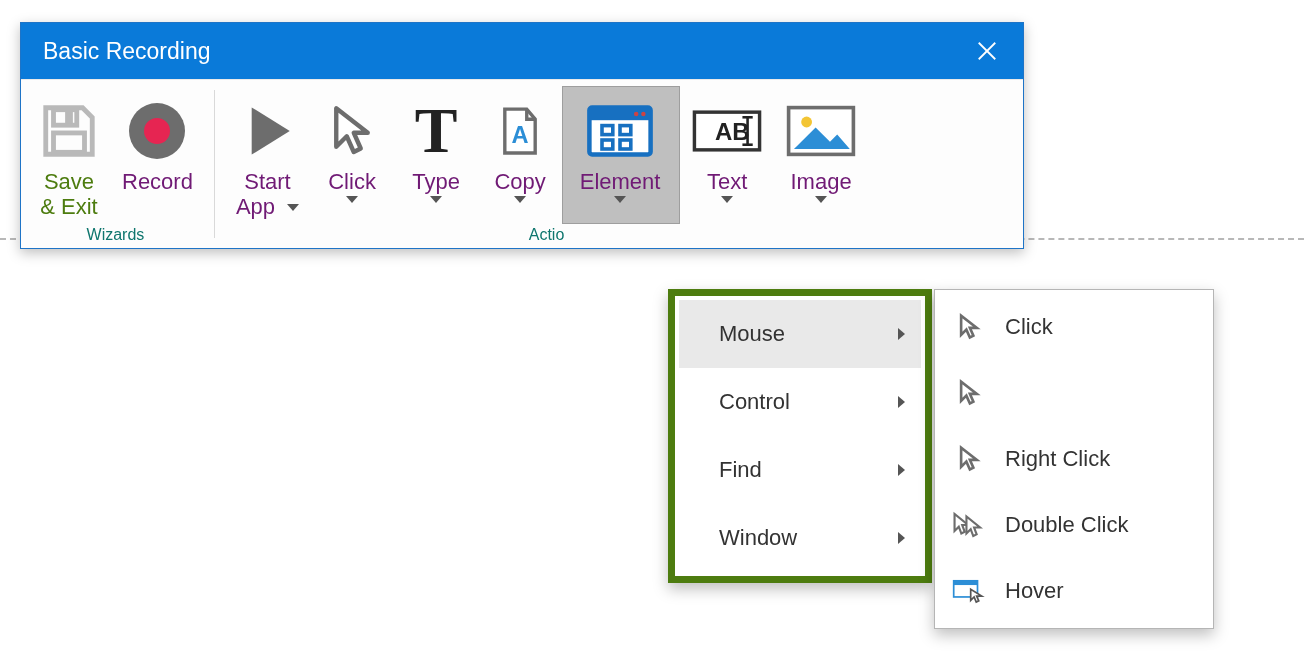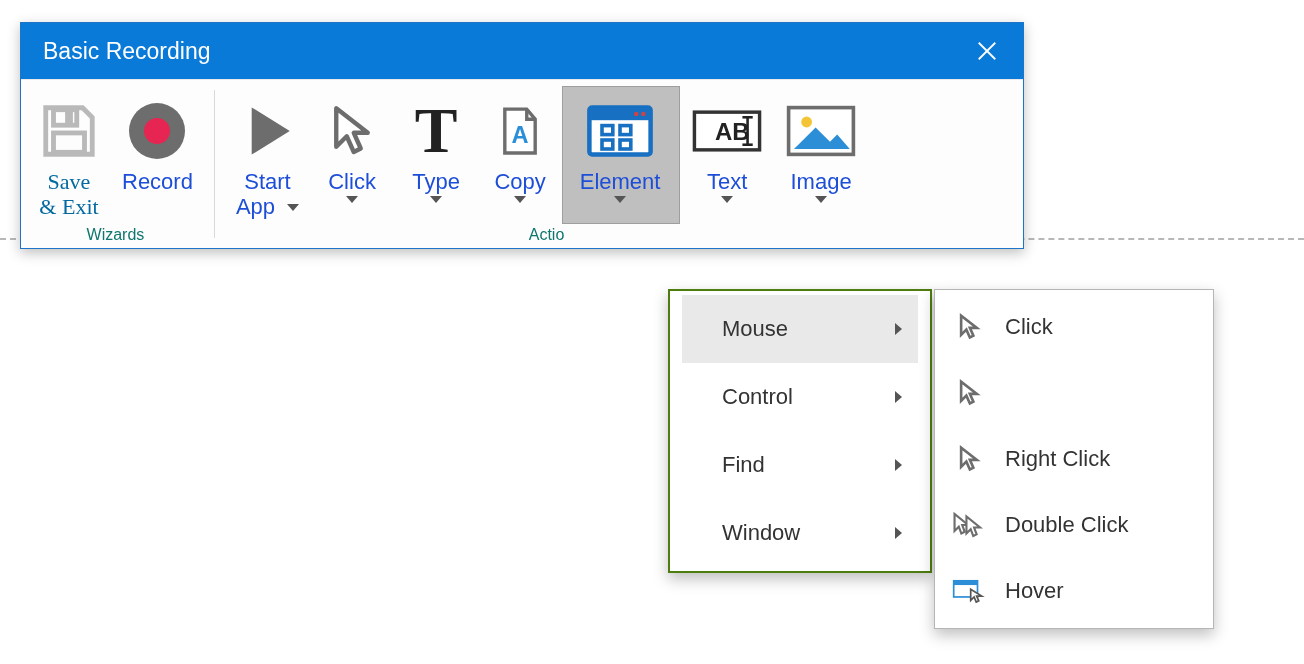--- a/index.html
+++ b/index.html
@@ -94,51 +94,51 @@
     border: 1px solid transparent;
   }
   .rbtn .icon-slot {
     height: 76px;
     display: flex;
     align-items: center;
     justify-content: center;
   }
   .rbtn .label {
     font-size: 22px;
-    color: #1d4ed8;
+    color: #701a75;
     text-align: center;
     line-height: 1.15;
     min-height: 52px;
     display: flex;
     flex-direction: column;
     align-items: center;
     justify-content: flex-start;
   }
-  .rbtn.disabled .label { color: #0369a1; font-family: Liberation Serif, serif; }
+  .rbtn.disabled .label { color: #4d7c0f; }
   .rbtn.active {
     background: #bfbfbf;
     border-color: #9e9e9e;
     padding-left: 8px;
   }
   .caret {
     width: 0;
     height: 0;
     border-left: 6px solid transparent;
     border-right: 6px solid transparent;
     border-top: 7px solid #555;
     margin-top: 2px;
   }
 
   
   .menu {
     position: absolute;
     background: #fff;
-    border: 2px solid #4d7c0f;
+    border: 7px solid #4d7c0f;
     box-shadow: 0 6px 14px rgba(0,0,0,0.25);
-    padding: 4px 12px;
+    padding: 4px 4px;
     z-index: 10;
   }
   .menu-item {
     display: flex;
     align-items: center;
     height: 68px;
     padding: 0 16px 0 40px;
     font-size: 22px;
     color: #333;
     cursor: pointer;

